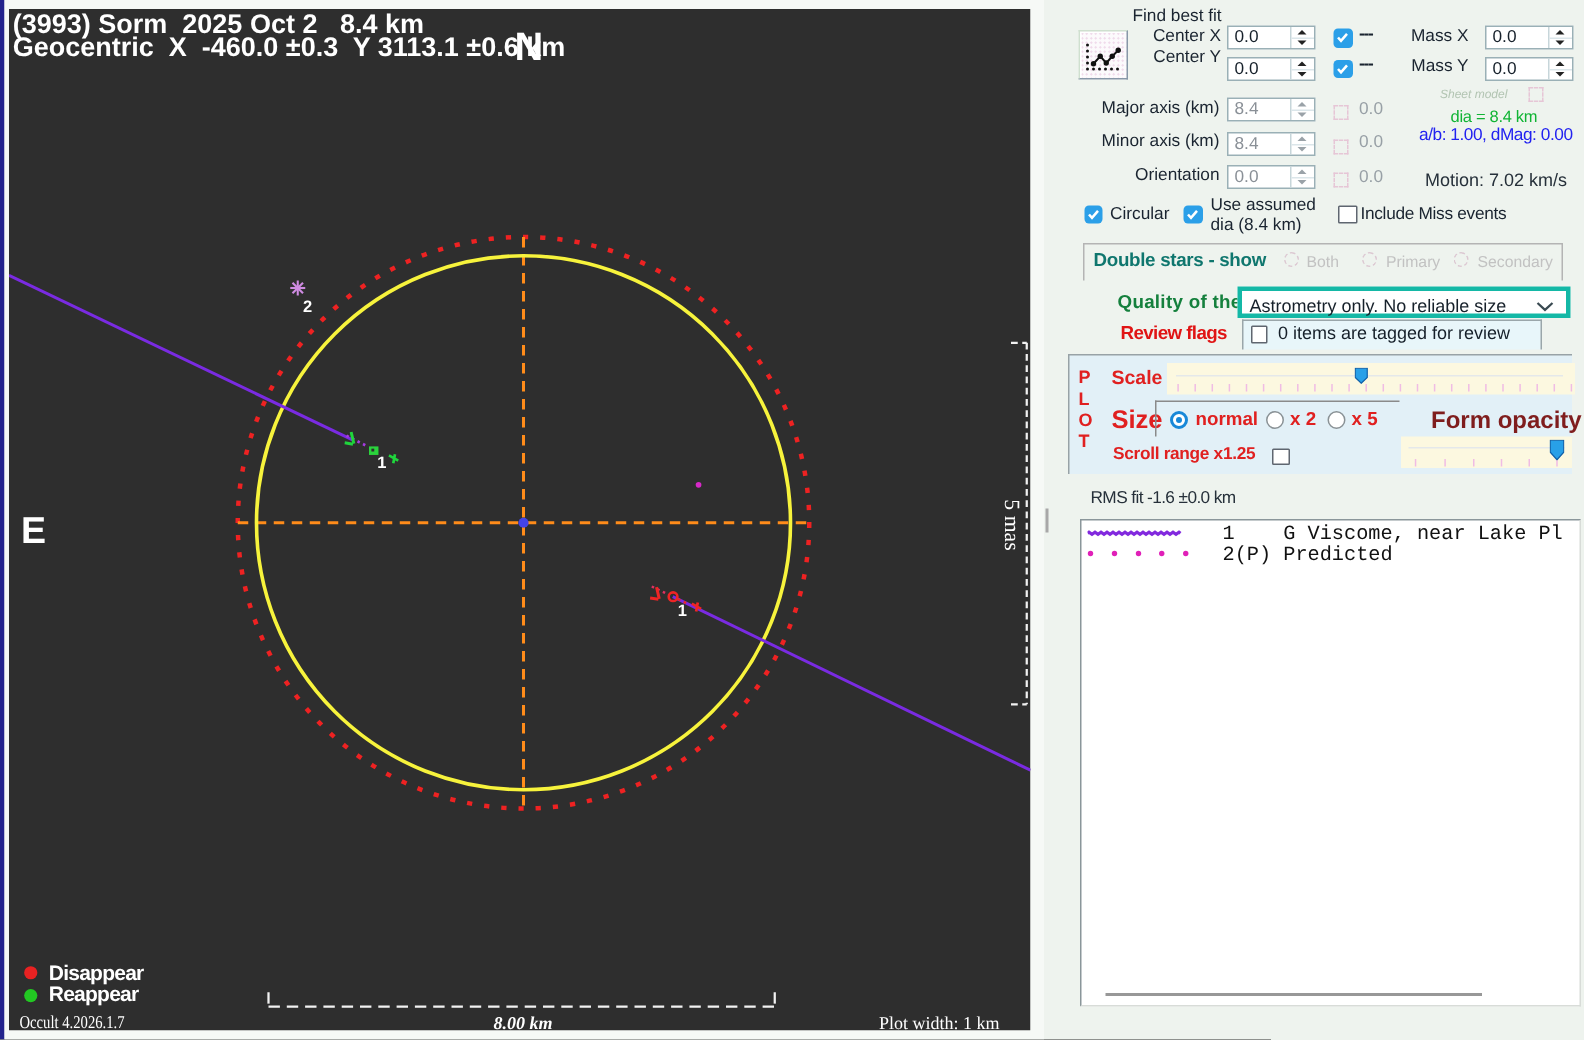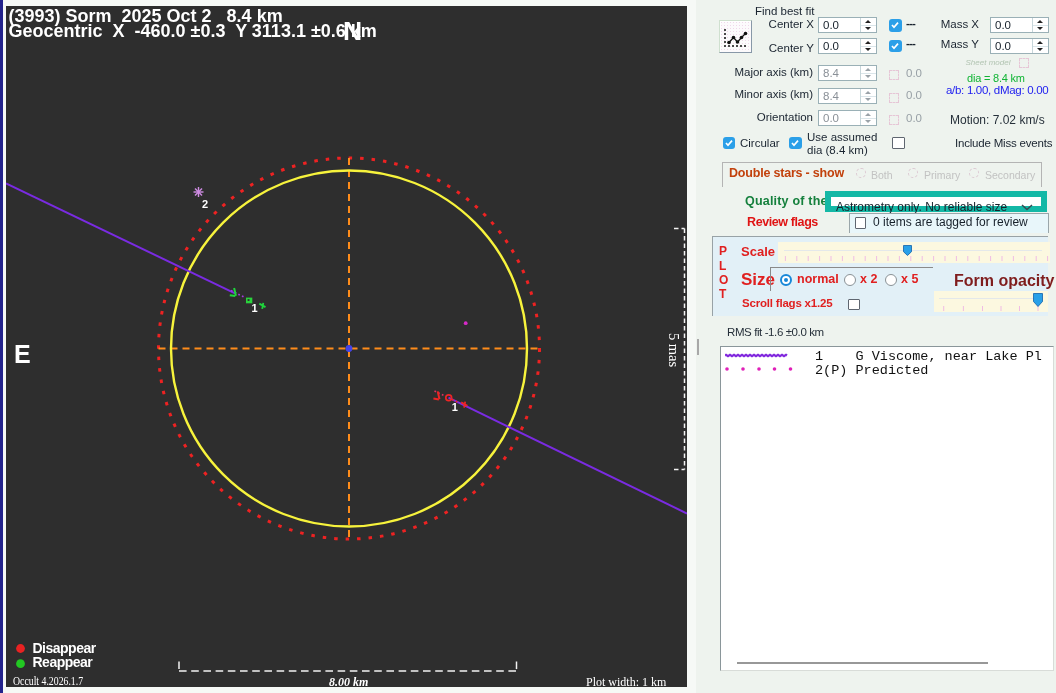--- a/index.html
+++ b/index.html
@@ -146,21 +146,21 @@
   <div class="rlbl" style="left:934px;top:17.5px;width:45px;">Mass X</div>
   <div class="spin" style="left:990px;top:17px;">
     <span class="v">0.0</span>
     <span class="btns">
       <span class="u"></span>
       <span class="sep"></span>
       <span class="d"></span>
     </span>
   </div>
 
-  <div class="rlbl" style="left:763px;top:42px;width:51px;text-align:right;">Center Y</div>
+  <div class="rlbl" style="left:763px;top:32px;width:51px;text-align:right;">Center Y</div>
   <div class="spin" style="left:818px;top:37.5px;">
     <span class="v">0.0</span>
     <span class="btns">
       <span class="u"></span>
       <span class="sep"></span>
       <span class="d"></span>
     </span>
   </div>
   <div class="cbc" style="left:889px;top:39.5px;">
     <svg width="10" height="10" viewBox="0 0 10 10">
@@ -171,21 +171,21 @@
   <div class="rlbl" style="left:934px;top:38px;width:45px;">Mass Y</div>
   <div class="spin" style="left:990px;top:37.5px;">
     <span class="v">0.0</span>
     <span class="btns">
       <span class="u"></span>
       <span class="sep"></span>
       <span class="d"></span>
     </span>
   </div>
 
-  <div class="abs" style="left:960px;top:57.5px;width:56px;text-align:center;font-size:8px;font-style:italic;color:#b2c4b2;">Sheet model</div>
+  <div class="abs" style="left:960px;top:57.5px;width:56px;text-align:left;font-size:8px;font-style:italic;color:#b2c4b2;">Sheet model</div>
   <div class="cbd" style="left:1019px;top:58px;"></div>
 
   <div class="rlbl" style="left:728px;top:65.5px;width:85px;">Major axis (km)</div>
   <div class="spin dis" style="left:818px;top:65px;">
     <span class="v">8.4</span>
     <span class="btns">
       <span class="u"></span>
       <span class="sep"></span>
       <span class="d"></span>
     </span>
@@ -226,41 +226,41 @@
     </svg>
   </div>
   <div class="lbl" style="left:740px;top:137px;">Circular</div>
   <div class="cbc" style="left:789px;top:136.8px;">
     <svg width="10" height="10" viewBox="0 0 10 10">
       <polyline points="2,5 4,7.2 8,2.6" fill="none" stroke="#fff" stroke-width="1.7"></polyline>
     </svg>
   </div>
   <div class="lbl" style="left:807px;top:131px;line-height:13.3px;">Use assumed<br>dia (8.4 km)</div>
   <div class="cbu" style="left:892px;top:136.5px;"></div>
-  <div class="lbl" style="left:907px;top:137px;letter-spacing:-0.2px;margin-left:48px;">Include Miss events</div>
+  <div class="lbl" style="left:907px;top:137px;letter-spacing:-0.2px;">Include Miss events</div>
 
   <div class="abs" style="left:722px;top:161.5px;width:318px;height:24px;border:1px solid #b4b4b4;border-bottom:none;"></div>
-  <div class="abs bold" style="left:729px;top:166px;font-size:12.5px;color:#c2410c;letter-spacing:-0.2px;">Double stars - show</div>
+  <div class="abs bold" style="left:729px;top:166px;font-size:12.5px;color:#0f766e;letter-spacing:-0.2px;">Double stars - show</div>
   <div class="abs" style="left:856px;top:167.5px;width:10px;height:10px;border:1px dashed #dcc8d2;border-radius:50%;box-sizing:border-box;"></div>
   <div class="abs" style="left:871px;top:168.5px;font-size:10.5px;color:#c2c2c2;">Both</div>
   <div class="abs" style="left:908px;top:167.5px;width:10px;height:10px;border:1px dashed #dcc8d2;border-radius:50%;box-sizing:border-box;"></div>
   <div class="abs" style="left:924px;top:168.5px;font-size:10.5px;color:#c2c2c2;">Primary</div>
   <div class="abs" style="left:969px;top:167.5px;width:10px;height:10px;border:1px dashed #dcc8d2;border-radius:50%;box-sizing:border-box;"></div>
   <div class="abs" style="left:985px;top:168.5px;font-size:10.5px;color:#c2c2c2;">Secondary</div>
 
   <div class="abs bold" style="left:722px;top:194.4px;font-size:12.5px;color:#15803d;letter-spacing:0.2px;margin-left:23px;">Quality of the fit</div>
-  <div class="abs" style="left:825px;top:190.5px;width:222px;height:21px;background:#fff;border:6px solid #14b8a6;box-sizing:border-box;">
+  <div class="abs" style="left:825px;top:190.5px;width:222px;height:21px;background:#fff;border:3px solid #14b8a6;box-sizing:border-box;">
     <div class="abs" style="left:5px;top:3px;font-size:12px;color:#16202a;">Astrometry only. No reliable size</div>
     <svg class="abs" style="right:8px;top:7px;" width="12" height="7" viewBox="0 0 12 7">
       <polyline points="1,1 6,5.6 11,1" fill="none" stroke="#3a4a52" stroke-width="1.5"></polyline>
     </svg>
   </div>
 
   <div class="abs bold" style="left:747px;top:214.8px;font-size:12.5px;color:#e01414;letter-spacing:-0.4px;">Review flags</div>
-  <div class="abs" style="left:828px;top:213px;width:200px;height:20px;background:#e8f6fa;border:1px solid #9aa6aa;border-bottom:none;box-sizing:border-box;margin-left:21px;">
+  <div class="abs" style="left:828px;top:213px;width:200px;height:20px;background:#e8f6fa;border:1px solid #9aa6aa;border-bottom:none;box-sizing:border-box;">
     <div class="cbu" style="left:4.5px;top:3.3px;width:11.5px;height:11.5px;"></div>
     <div class="abs" style="left:23px;top:1.2px;font-size:12px;color:#16202a;">0 items are tagged for review</div>
   </div>
 
   <div class="abs" style="left:712px;top:236px;width:336px;height:80px;background:#e2f0f7;border-top:1.5px solid #98a2a6;border-left:1.5px solid #98a2a6;box-sizing:border-box;"></div>
   <div class="abs bold" style="left:719px;top:244.2px;font-size:12px;color:#e02020;line-height:14.4px;">P<br>L<br>O<br>T</div>
   <div class="abs bold" style="left:741px;top:244.4px;font-size:13px;color:#e02020;">Scale</div>
   <div class="abs" style="left:777.5px;top:242px;width:272px;height:21px;background:#fcf8e0;">
      <div class="abs" style="left:6px;top:7.5px;width:258px;height:1px;background:#e4e8ea;"></div>
      <svg class="abs" style="left:0;top:14px;" width="272" height="6" viewBox="0 0 272 6">
@@ -299,21 +299,21 @@
   <div class="abs" style="left:770px;top:266.5px;width:163px;height:24px;border-top:1.5px solid #8a8a8a;border-left:1.5px solid #8a8a8a;box-sizing:border-box;"></div>
   <div class="abs" style="left:780px;top:274px;width:12px;height:12px;border-radius:50%;background:#fff;border:2px solid #1888d8;box-sizing:border-box;">
     <span class="abs" style="left:2px;top:2px;width:4px;height:4px;border-radius:50%;background:#1888d8;"></span>
   </div>
   <div class="abs bold" style="left:797px;top:272.3px;font-size:12.5px;color:#e02020;">normal</div>
   <div class="abs" style="left:844px;top:274px;width:12px;height:12px;border-radius:50%;background:#fff;border:1px solid #8a9296;box-sizing:border-box;"></div>
   <div class="abs bold" style="left:860px;top:272.3px;font-size:12.5px;color:#e02020;">x 2</div>
   <div class="abs" style="left:885px;top:274px;width:12px;height:12px;border-radius:50%;background:#fff;border:1px solid #8a9296;box-sizing:border-box;"></div>
   <div class="abs bold" style="left:901px;top:272.3px;font-size:12.5px;color:#e02020;">x 5</div>
   <div class="abs bold" style="left:954px;top:272px;font-size:16px;color:#7f1d1d;">Form opacity</div>
-  <div class="abs bold" style="left:742px;top:296.6px;font-size:11.5px;color:#e02020;letter-spacing:-0.2px;">Scroll flags x1.25</div>
+  <div class="abs bold" style="left:742px;top:296.6px;font-size:11.5px;color:#e02020;letter-spacing:-0.2px;">Scroll range x1.25</div>
   <div class="cbu" style="left:847.5px;top:298.5px;width:12px;height:11.5px;"></div>
   <div class="abs" style="left:934px;top:290.5px;width:114px;height:21px;background:#fcf8e0;">
      <div class="abs" style="left:5px;top:7.5px;width:104px;height:1px;background:#e4e8ea;"></div>
      <svg class="abs" style="left:0;top:15px;" width="114" height="6" viewBox="0 0 114 6">
       <g stroke="#f0bce4" stroke-width="1">
         <line x1="9.7" y1="0" x2="9.7" y2="5"></line>
         <line x1="29.4" y1="0" x2="29.4" y2="5"></line>
         <line x1="48.5" y1="0" x2="48.5" y2="5"></line>
         <line x1="67" y1="0" x2="67" y2="5"></line>
         <line x1="85.5" y1="0" x2="85.5" y2="5"></line>

